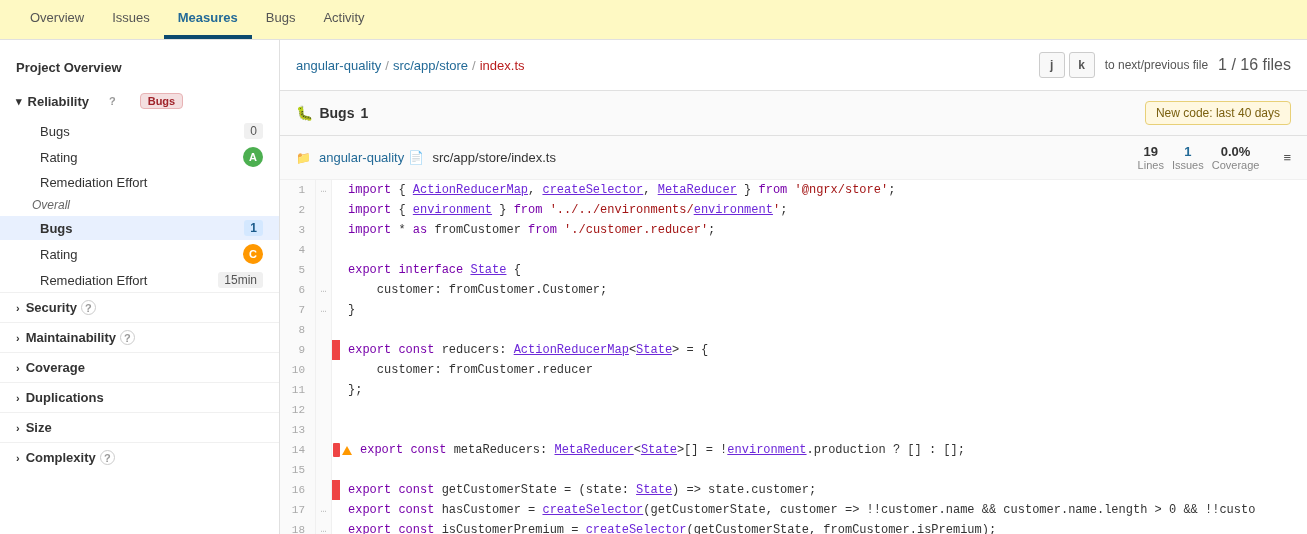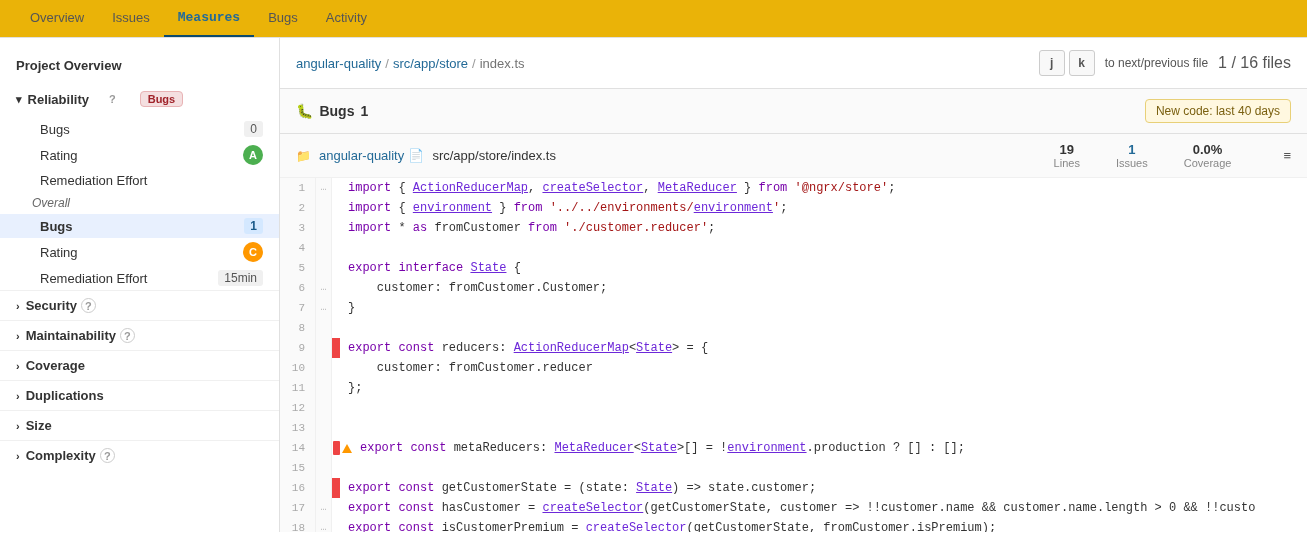--- a/index.html
+++ b/index.html
@@ -3,35 +3,34 @@
   <meta charset="utf-8">
   <style>
     * { box-sizing: border-box; margin: 0; padding: 0; }
     body { font-family: -apple-system, BlinkMacSystemFont, 'Segoe UI', sans-serif; font-size: 13px; background: #fff; color: #333; }
 
     
     .top-nav {
       display: flex;
       border-bottom: 1px solid #e0e0e0;
       padding: 0 16px;
-      background: #eab308;
+      background: #fef9c3;
     }
     .top-nav-item {
       padding: 10px 14px;
       cursor: pointer;
       color: #555;
       font-size: 13px;
       border-bottom: 2px solid transparent;
       text-decoration: none;
     }
     .top-nav-item.active {
       color: #236a97;
-      border-bottom: 2px solid #0c4a6e;
+      border-bottom: 4px solid #0c4a6e;
       font-weight: 600;
-      font-family: Liberation Mono, monospace;
     }
     .top-nav-item .dropdown-arrow { font-size: 10px; margin-left: 3px; }
 
     
     .layout {
       display: flex;
       height: calc(534px - 40px);
       overflow: hidden;
     }
 
@@ -148,21 +147,21 @@
     .breadcrumb-bar {
       display: flex;
       align-items: center;
       padding: 12px 16px;
       border-bottom: 1px solid #e0e0e0;
       gap: 4px;
       font-size: 13px;
     }
     .breadcrumb-link { color: #236a97; cursor: pointer; text-decoration: none; }
     .breadcrumb-sep { color: #999; }
-    .breadcrumb-current { color: #737373; }
+    .breadcrumb-current { color: #b91c1c; }
     .nav-buttons {
       margin-left: auto;
       display: flex;
       align-items: center;
       gap: 4px;
     }
     .nav-btn {
       width: 26px;
       height: 26px;
       border: 1px solid #ccc;
@@ -220,21 +219,21 @@
       padding: 8px 16px;
       border-bottom: 1px solid #f0f0f0;
       background: #fafafa;
     }
     .file-icon { margin-right: 8px; color: #4a9ede; font-size: 12px; }
     .folder-name { color: #236a97; font-size: 13px; cursor: pointer; }
     .file-name { color: #333; font-size: 13px; margin-left: 4px; }
     .file-stats {
       margin-left: auto;
       display: flex;
-      gap: 36px;
+      gap: 8px;
       align-items: center;
     }
     .stat-item { text-align: center; }
     .stat-value { font-size: 13px; font-weight: 600; }
     .stat-value.blue { color: #236a97; }
     .stat-label { font-size: 11px; color: #888; }
     .menu-icon { margin-left: 16px; color: #555; cursor: pointer; }
 
     
     .code-viewer {

